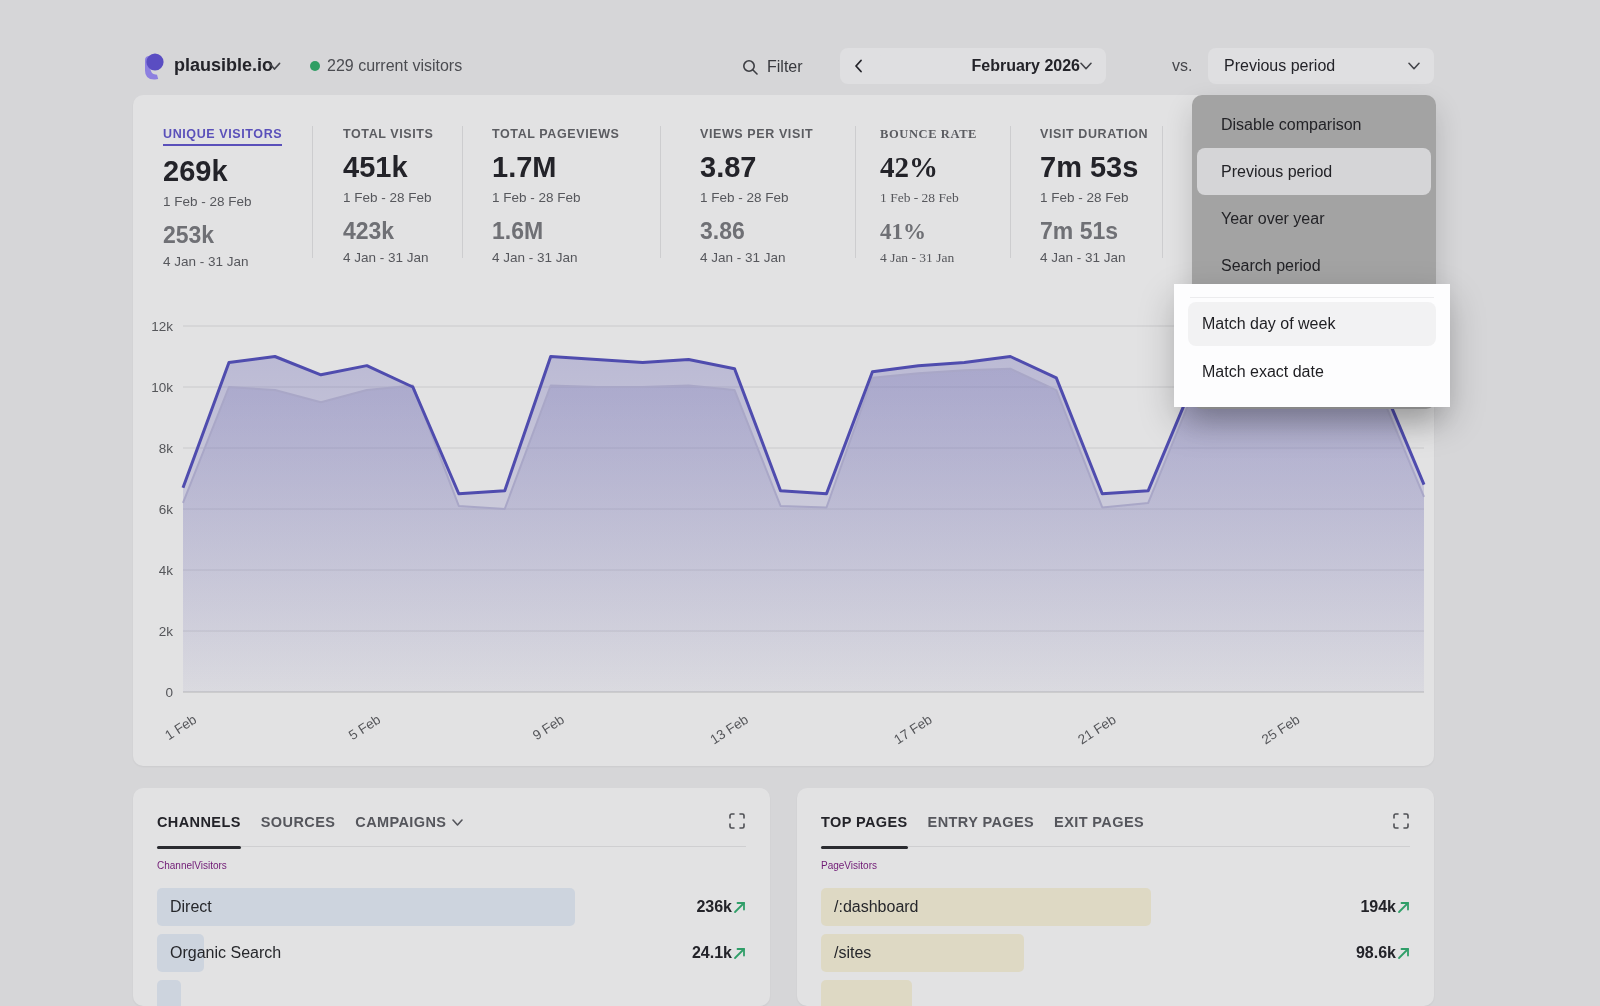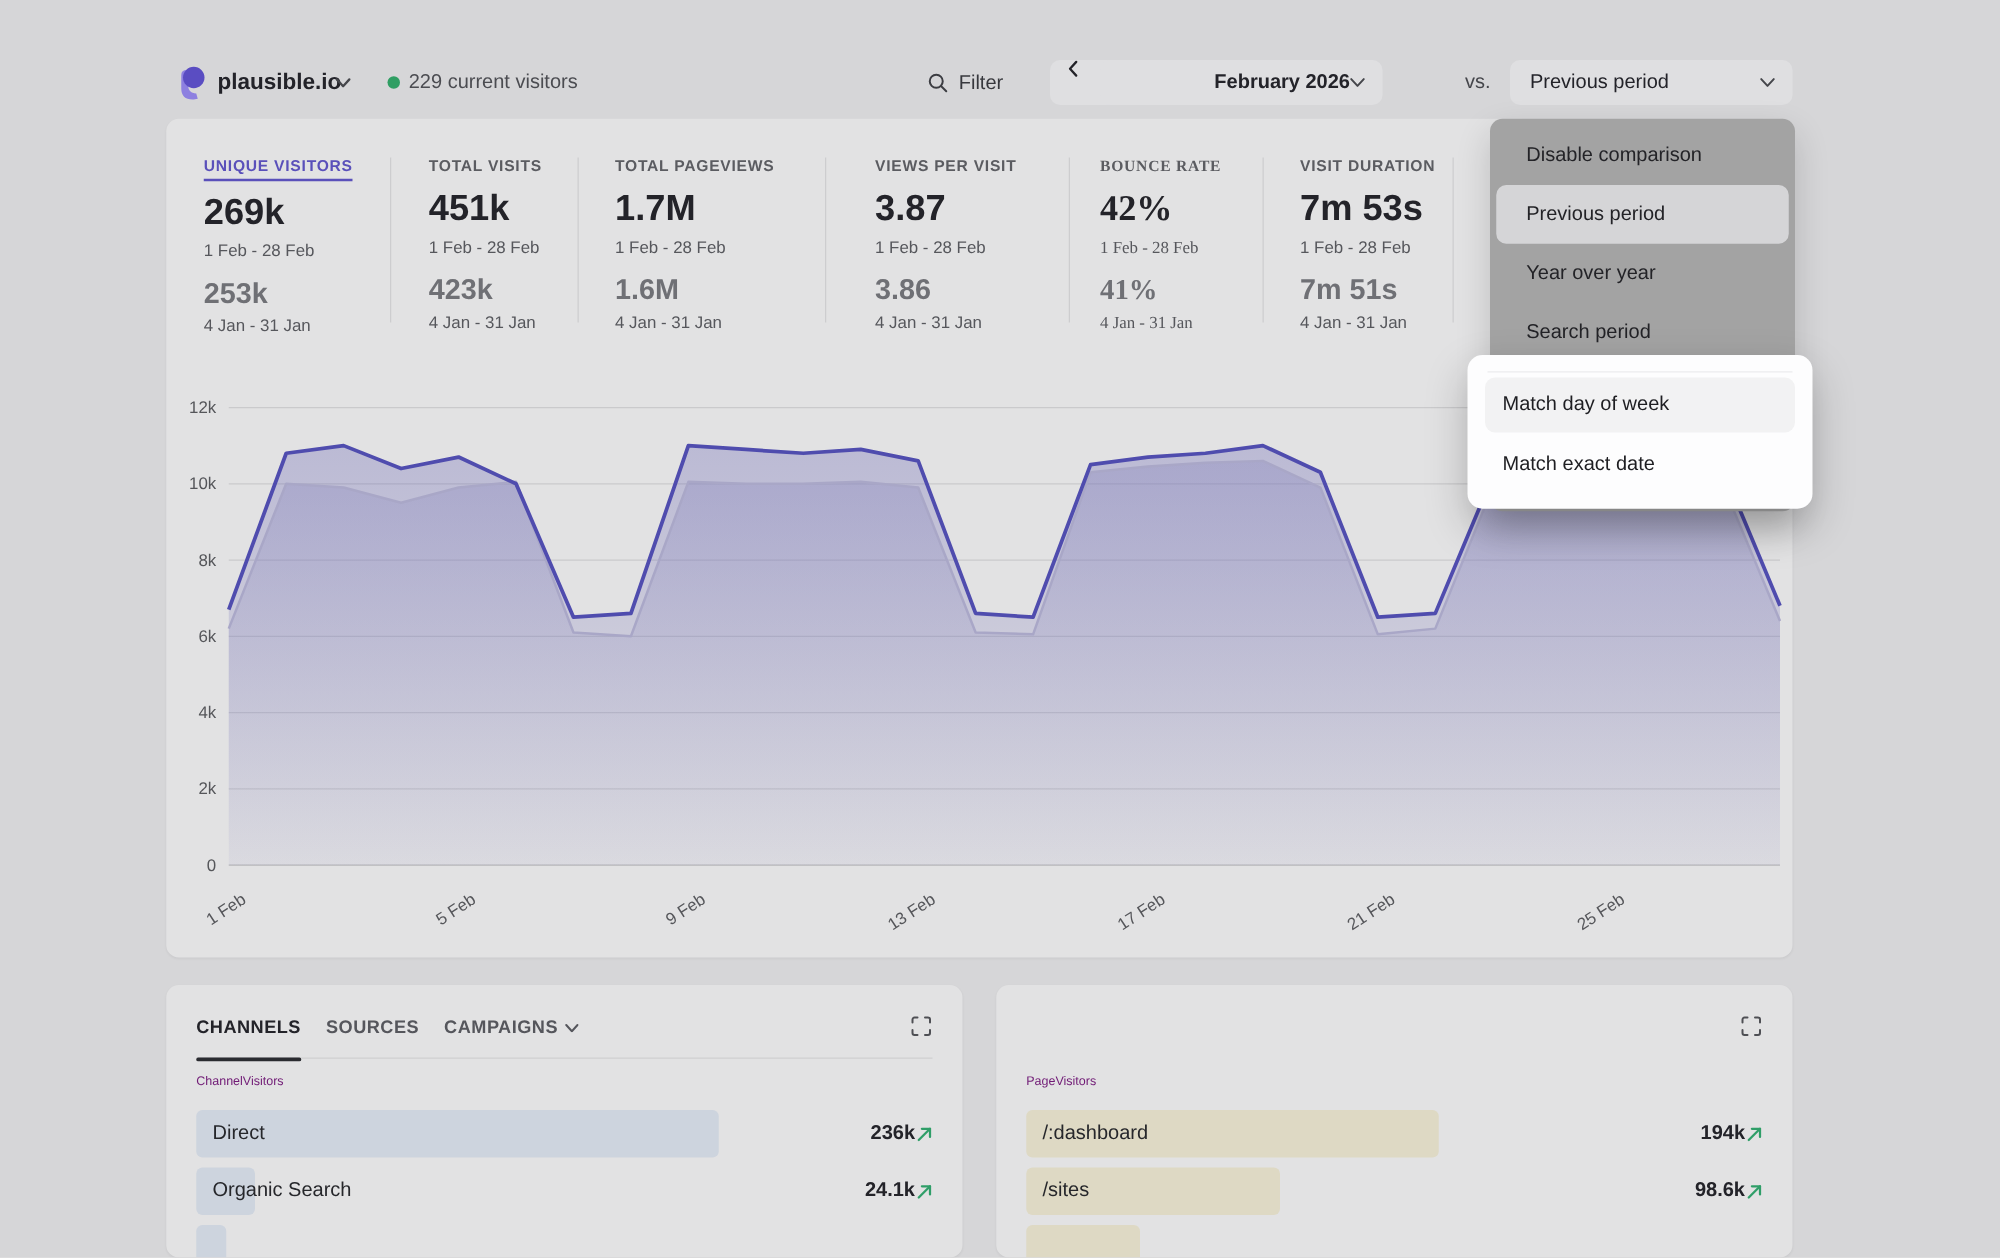--- a/index.html
+++ b/index.html
@@ -11,38 +11,38 @@
   .abs{position:absolute}
   .card{position:absolute;background:#e2e2e3;border-radius:10px;box-shadow:0 1px 2px rgba(0,0,0,.05)}
   
   .site-name{font-size:18px;font-weight:bold;color:#232329}
   .visitors-txt{font-size:16px;color:#4b4c51}
   .dot{width:10px;height:10px;border-radius:50%;background:#2f9e63}
   .filter-lbl{font-size:16px;color:#37383d}
   .btn{background:#dfdfe1;border-radius:8px;display:flex;align-items:center}
   .select-lbl{font-size:16px;color:#232329}
   .vs-lbl{font-size:16px;color:#45464b}
-  .iconbtn{display:flex;justify-content:center;cursor:pointer}
+  .iconbtn{display:flex;align-items:center;justify-content:center;cursor:pointer}
   
   .metric{position:absolute;top:124px}
   .metric .lbl{font-size:12.5px;font-weight:bold;letter-spacing:.6px;color:#5b5c61;display:inline-block}
   .metric.active .lbl{color:#5a50ba;border-bottom:2px solid #5a50ba;padding-bottom:3px}
   .metric .val{font-size:29px;font-weight:bold;color:#232329;margin-top:9px}
   .metric .per{font-size:13.5px;color:#56575c;margin-top:6px}
   .metric .pval{font-size:23px;font-weight:bold;color:#6f7075;margin-top:13px}
   .metric .pper{font-size:13.5px;color:#56575c;margin-top:5px}
   .vdiv{position:absolute;top:126px;width:1px;height:132px;background:#cdcdcf}
   
   .menu{position:absolute;left:1192px;top:95px;width:244px;height:308px;background:#a3a3a3;
         border-radius:10px;box-shadow:0 12px 28px rgba(0,0,0,.16);z-index:5;padding-top:6px}
   .menu-item{height:47px;display:flex;align-items:center;padding-left:24px;font-size:16px;color:#232327;
              margin:0 5px;border-radius:8px;cursor:pointer}
   .menu-item.active{background:#d5d5d7}
   .spot{position:absolute;left:1174px;top:284px;width:276px;height:123px;background:#fdfdfe;
-        border-radius:12px;box-shadow:0 14px 34px rgba(0,0,0,.22);z-index:6}
+        border-radius:0;box-shadow:0 14px 34px rgba(0,0,0,.22);z-index:6}
   .spot .sep{position:absolute;left:16px;right:16px;top:13px;height:1px;background:#ececee}
   .spot-item{position:absolute;left:14px;right:14px;height:44px;display:flex;align-items:center;
              padding-left:14px;font-size:16px;color:#1e1e22;border-radius:8px;cursor:pointer}
   .spot-item.hl{background:#f2f2f3}
   
   .panel{height:218px;overflow:hidden}
   .tabs{position:absolute;left:24px;right:24px;top:26px;display:flex;gap:20px;align-items:center;
         border-bottom:1px solid #cfcfd1;padding-bottom:16px}
   .tab{font-size:14.5px;font-weight:bold;letter-spacing:.4px;color:#55565c;cursor:pointer;
        display:flex;align-items:center;gap:6px;position:relative}
@@ -261,20 +261,31 @@
       <div class="trow">
         <div class="bar" style="width: 4%; background: rgb(205, 212, 222);"></div>
         <span class="rlbl"></span>
         <span class="rval">
           <span></span>
         </span>
       </div>
     </div>
   </div>
 <div class="card panel" id="panel-pages" style="left:797px;top:788px;width:637px">
+    <div class="tabs">
+      <span class="tab active">
+        <span>TOP PAGES</span>
+      </span>
+      <span class="tab">
+        <span>ENTRY PAGES</span>
+      </span>
+      <span class="tab">
+        <span>EXIT PAGES</span>
+      </span>
+    </div>
     <span class="expand iconbtn">
       <svg width="18" height="18" viewBox="0 0 18 18" fill="none" stroke="#4e4f54" stroke-width="1.6" stroke-linecap="round">
         <path d="M2 6V3.6A1.6 1.6 0 0 1 3.6 2H6"></path>
         <path d="M12 2h2.4A1.6 1.6 0 0 1 16 3.6V6"></path>
         <path d="M16 12v2.4a1.6 1.6 0 0 1-1.6 1.6H12"></path>
         <path d="M6 16H3.6A1.6 1.6 0 0 1 2 14.4V12"></path>
       </svg>
     </span>
     <div class="cols">
       <span>Page</span>

